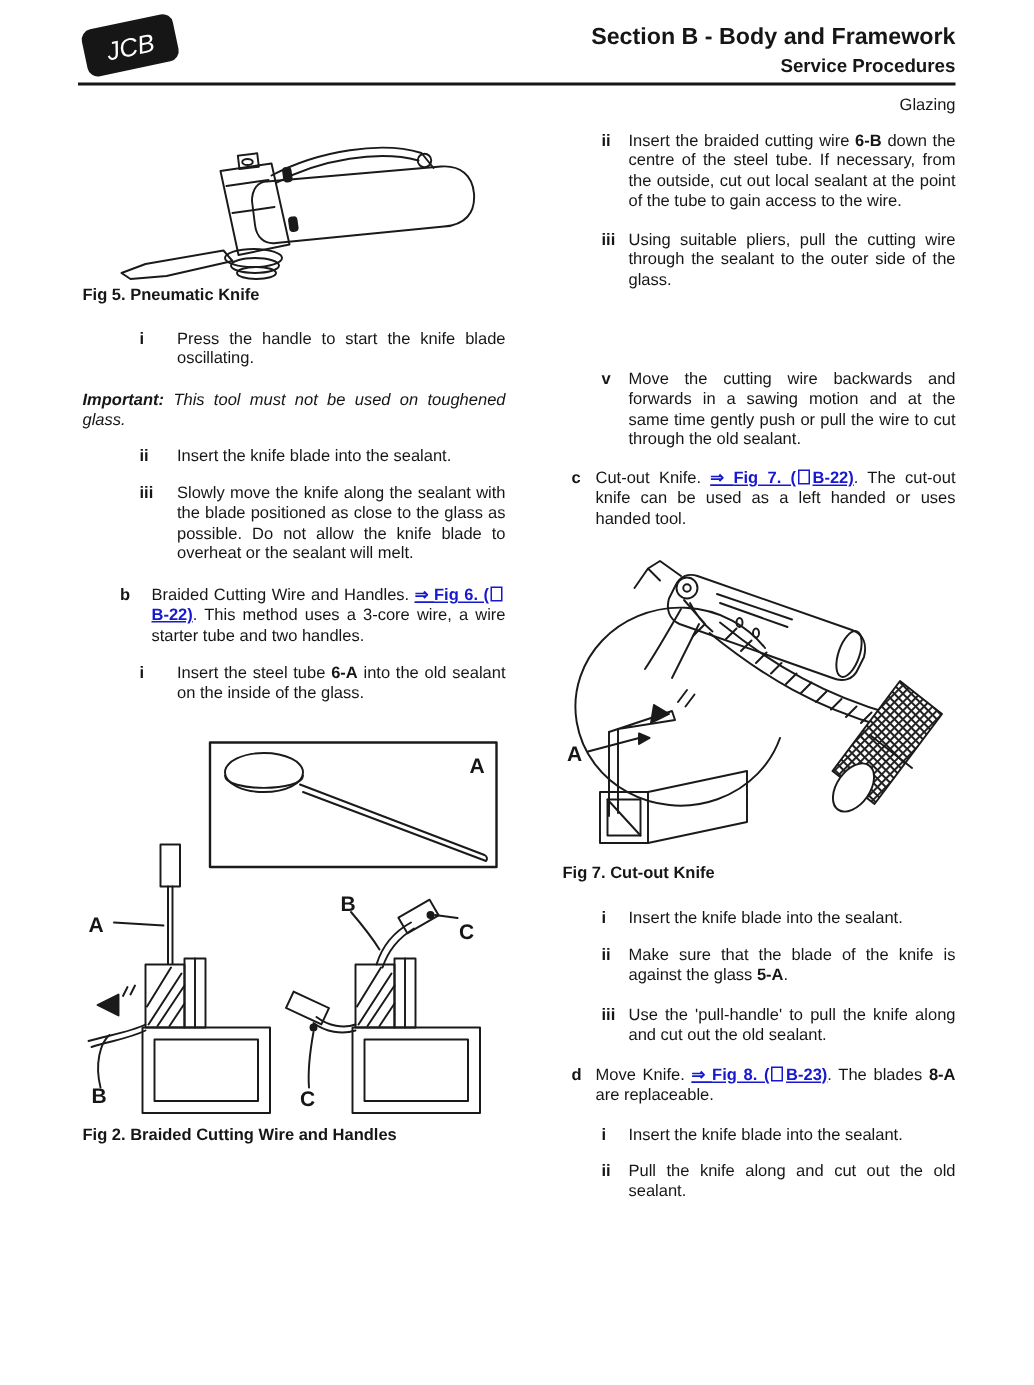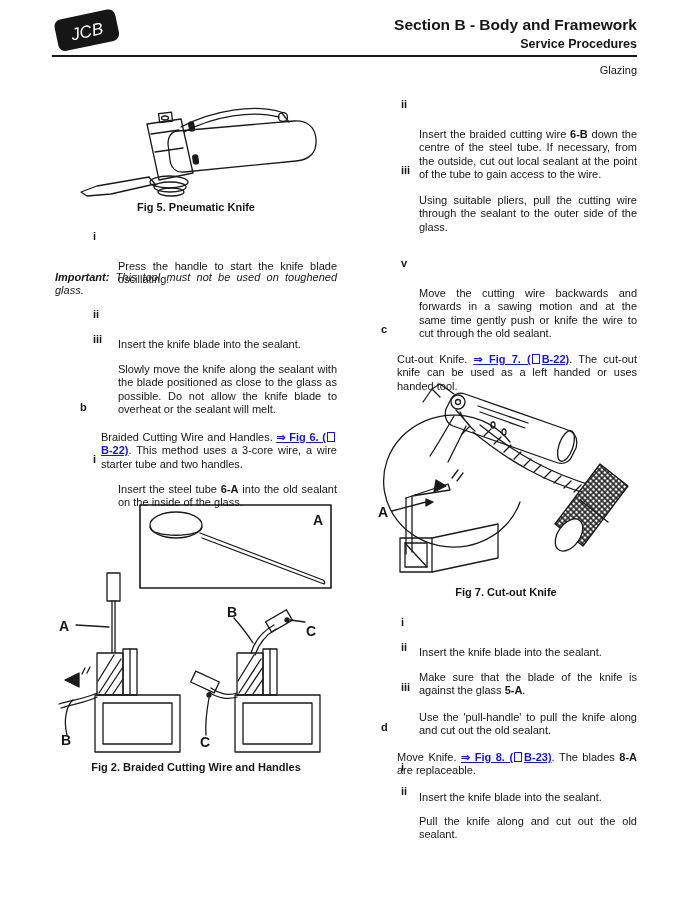--- a/index.html
+++ b/index.html
@@ -5,33 +5,33 @@
   html,body{margin:0;padding:0;background:#fff;}
   .page{position:relative;width:689px;height:923px;background:#fff;overflow:hidden;
         font-family:"Liberation Sans",sans-serif;color:#161616;}
   
   .hdr-title{position:absolute;right:52px;top:16px;font-size:15.5px;font-weight:bold;white-space:nowrap;}
   .hdr-subtitle{position:absolute;right:52px;top:37px;font-size:12.5px;font-weight:bold;white-space:nowrap;}
   .hdr-rule{position:absolute;left:52px;right:52px;top:55px;height:2px;background:#161616;}
   .hdr-topic{position:absolute;right:52px;top:64px;font-size:11px;}
   .logo{position:absolute;left:44px;top:6px;}
   
-  .col{position:absolute;top:10px;height:834px;}
+  .col{position:absolute;top:0;height:834px;}
   .col.left{left:55px;width:282px;}
   .col.right{left:375px;width:262px;}
   .step{position:absolute;left:0;right:0;display:flex;font-size:11px;line-height:13.4px;}
   .step .marker{font-weight:bold;flex:none;}
-  .step .body{flex:1;text-align:justify;margin-top:30px;}
+  .step .body{flex:1;text-align:justify;}
   .left .letter{padding-left:25px;}  .left .letter .marker{width:21px;}
   .left .roman{padding-left:38px;}   .left .roman .marker{width:25px;}
   .right .letter{padding-left:6px;}  .right .letter .marker{width:16px;}
   .right .roman{padding-left:26px;}  .right .roman .marker{width:18px;}
   .note{position:absolute;left:0;right:0;font-size:11px;line-height:13.4px;font-style:italic;text-align:justify;}
   .note .lbl{font-weight:bold;}
-  .caption{position:absolute;left:0;right:0;text-align:center;font-size:11px;font-weight:bold;}
+  .caption{position:absolute;left:0;right:0;text-align:left;font-size:11px;font-weight:bold;}
   .ref{font-weight:bold;}
   .xref{color:#1717d0;font-weight:bold;text-decoration:underline;cursor:pointer;}
   .xref .arrow{text-decoration:underline;}
   .pgicon{display:inline-block;width:6px;height:8px;border:1px solid #1717d0;margin:0 2px 0 1px;vertical-align:-1px;}
   .fig{position:absolute;}
   .fig text{font-family:"Liberation Sans",sans-serif;font-weight:bold;fill:#161616;}
 </style>
 </head>
 <body>
 
@@ -153,21 +153,21 @@
     </div>
 
     <div class="step roman" style="top:154px">
       <span class="marker">iii</span>
       <span class="body">Using suitable pliers, pull the cutting wire through the sealant to the outer side of the glass.</span>
     </div>
 
 
     <div class="step roman" style="top:247px">
       <span class="marker">v</span>
-      <span class="body">Move the cutting wire backwards and forwards in a sawing motion and at the same time gently push or knife the wire to cut through the old sealant.</span>
+      <span class="body">Move the cutting wire backwards and forwards in a sawing motion and at the same time gently push or pull the wire to cut through the old sealant.</span>
     </div>
 
     <div class="step letter" style="top:313px">
       <span class="marker">c</span>
       <span class="body"><span>Cut-out Knife. </span><a class="xref"><span class="arrow">⇒ </span><span>Fig 7. (</span><span class="pgicon"></span><span>B-22)</span></a><span>. The cut-out knife can be used as a left handed or uses handed tool.</span></span>
     </div>
 
     <svg class="fig" style="left:-5px;top:372px" width="300" height="200" viewBox="0 0 300 200" fill="none" stroke="#1a1a1a" stroke-width="1.3" stroke-linecap="round" stroke-linejoin="round">
       <defs>
         <pattern id="knurl" width="4" height="4" patternUnits="userSpaceOnUse" patternTransform="rotate(45)">

